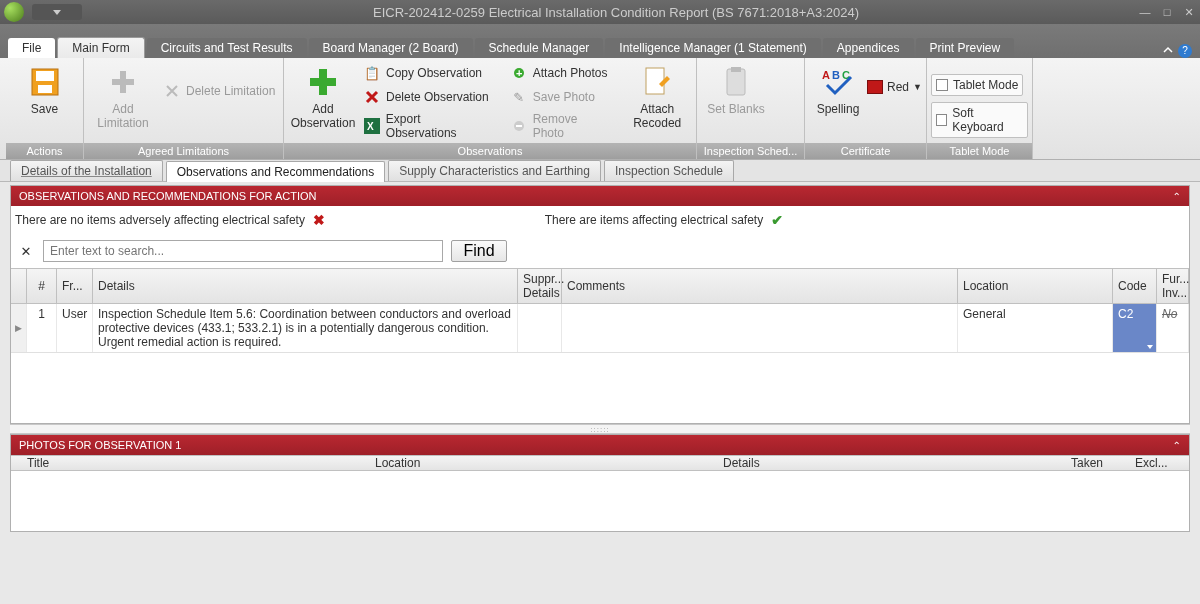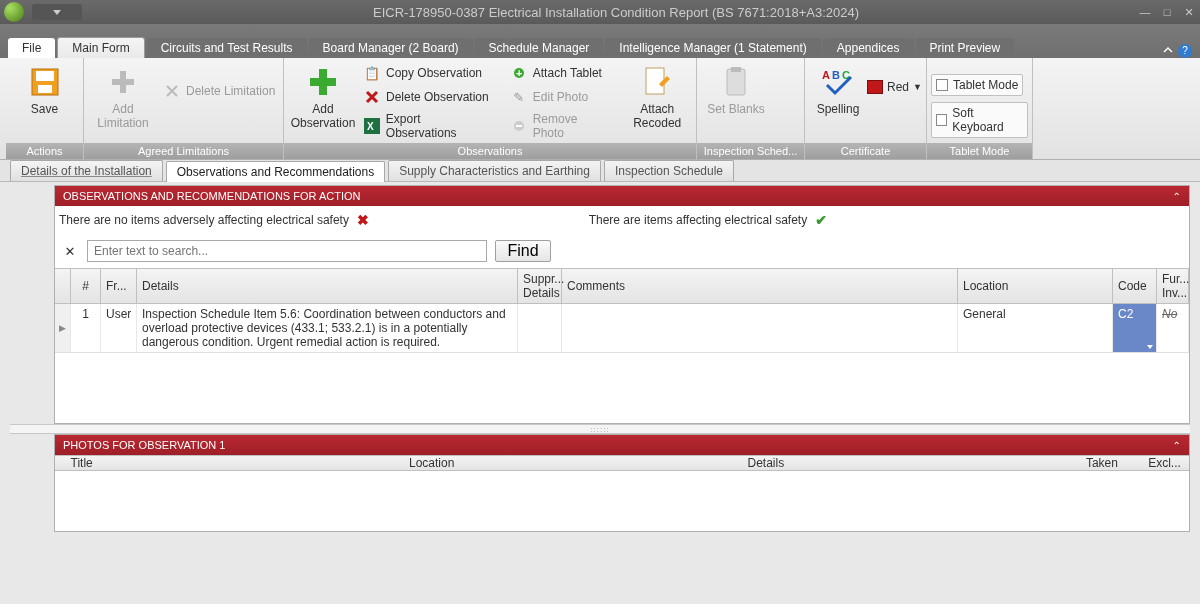--- a/index.html
+++ b/index.html
@@ -34,21 +34,21 @@
 .chk{ display:flex; align-items:center; gap:5px; font-size:12px; padding:3px 4px; border:1px solid #c0c0c0; background:#fafafa; border-radius:2px; margin:2px 0;}
 .chk .box{ width:12px; height:12px; border:1px solid #888; background:#fff;}
 .red-swatch{ width:16px; height:14px; background:#c01818; border:1px solid #7a0e0e;}
 
 .subtabs { height: 22px; background:#e4e4e4; display:flex; align-items:flex-end; padding:0 10px; gap:3px; border-bottom:1px solid #b8b8b8;}
 .subtab { padding:3px 10px; background: linear-gradient(#f4f4f4,#e0e0e0); border:1px solid #a8a8a8; border-bottom:none; border-radius:2px 2px 0 0; font-size:12px; color:#555;}
 .subtab.active { background:#fff; color:#222; position:relative; top:1px;}
 .subtab:first-child{ text-decoration: underline; text-decoration-color:#888;}
 
 .content{ padding:3px 10px;}
-.panel{ border:1px solid #b0b0b0; background:#fff;margin-left:44px;}
+.panel{ border:1px solid #b0b0b0; background:#fff;}
 .panel-head{ background: linear-gradient(#b92831,#9e1f28); color:#fff; font-size:11px; padding:4px 8px; display:flex; justify-content:space-between; align-items:center;}
 .panel-head .coll{ font-size:10px;}
 .safety-row{ display:flex; padding:6px 4px; gap:220px; font-size:12px;}
 .safety-row span{ display:flex; align-items:center; gap:8px;}
 .cross{ color:#c01818; font-weight:bold; font-size:14px;}
 .check{ color:#3a9a30; font-weight:bold; font-size:14px;}
 .searchbar{ display:flex; align-items:center; gap:8px; padding:6px;}
 .searchbar .x{ font-size:13px; width:18px; text-align:center; cursor:pointer;}
 .searchbar input{ width:400px; height:22px; border:1px solid #a8a8a8; padding:0 6px; font-size:12px; color:#888;}
 .findbtn{ width:56px; height:22px; border:1px solid #a0a0a0; background:linear-gradient(#fafafa,#e6e6e6); border-radius:2px; font-size:16px;}
@@ -81,21 +81,21 @@
 .photogrid{ height:60px;}
 
 svg{ display:block;}
 </style>
 </head>
 <body>
 
 <div class="titlebar">
   <div class="orb"></div>
   <div class="qat"></div>
-  <div class="title">EICR-178950-0387 Electrical Installation Condition Report (BS 7671:2018+A3:2024)</div>
+  <div class="title">EICR-202412-0259 Electrical Installation Condition Report (BS 7671:2018+A3:2024)</div>
   <div class="winbtns">
     <div class="winbtn">—</div>
     <div class="winbtn">□</div>
     <div class="winbtn">✕</div>
   </div>
 </div>
 
 <div class="menubar">
   <div class="menutab white">File</div>
   <div class="menutab active">Main Form</div>
@@ -189,25 +189,25 @@
           </div>
       </div>
       <div style="display:flex; flex-direction:column; gap:2px; margin-top:2px; margin-left:8px;">
         <div class="smbtn">
             <div class="smicon">
               <svg width="16" height="16">
                 <circle cx="8" cy="8" r="5" fill="#3aaa30"></circle>
                 <text x="5" y="12" fill="#fff" font-size="11" font-weight="bold">+</text>
               </svg>
             </div>
-            <span>Attach Tablet</span>
+            <span>Attach Photos</span>
           </div>
         <div class="smbtn disabled">
             <div class="smicon">✎</div>
-            <span>Edit Photo</span>
+            <span>Save Photo</span>
           </div>
         <div class="smbtn disabled">
             <div class="smicon">
               <svg width="16" height="16">
                 <circle cx="8" cy="8" r="5" fill="#ccc"></circle>
                 <rect x="5" y="7" width="6" height="2" fill="#fff"></rect>
               </svg>
             </div>
             <span>Remove Photo</span>
           </div>

